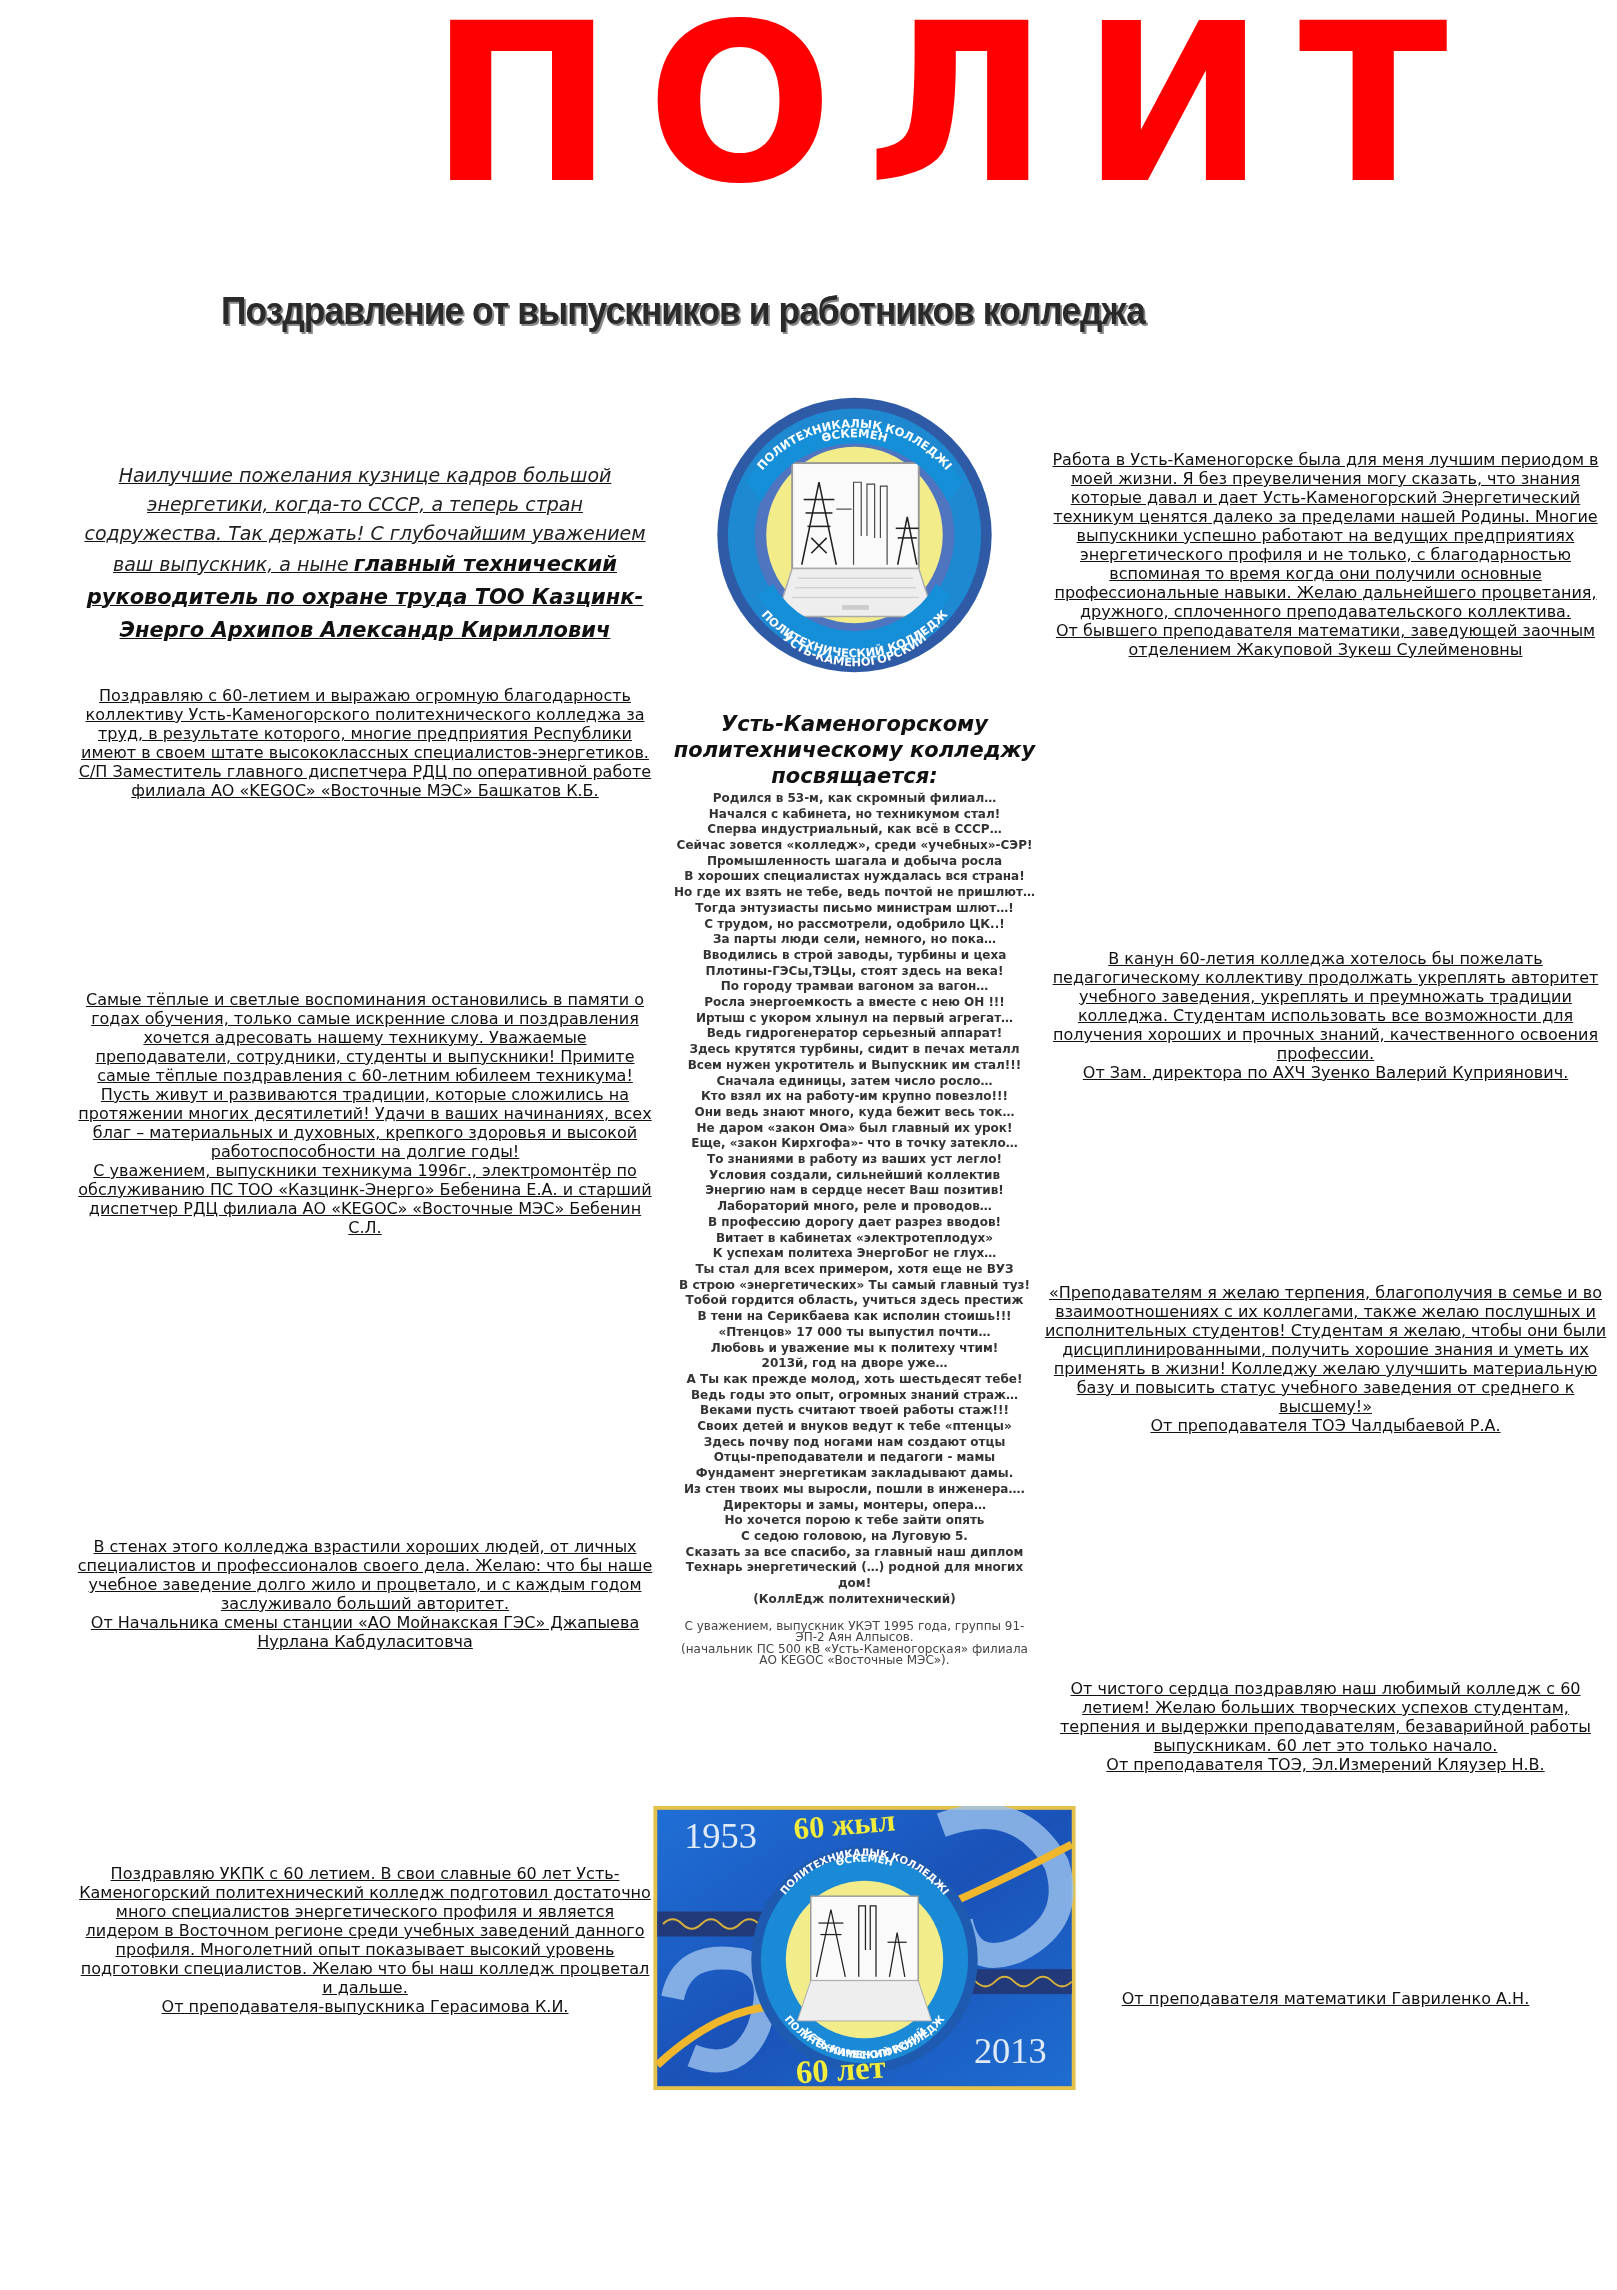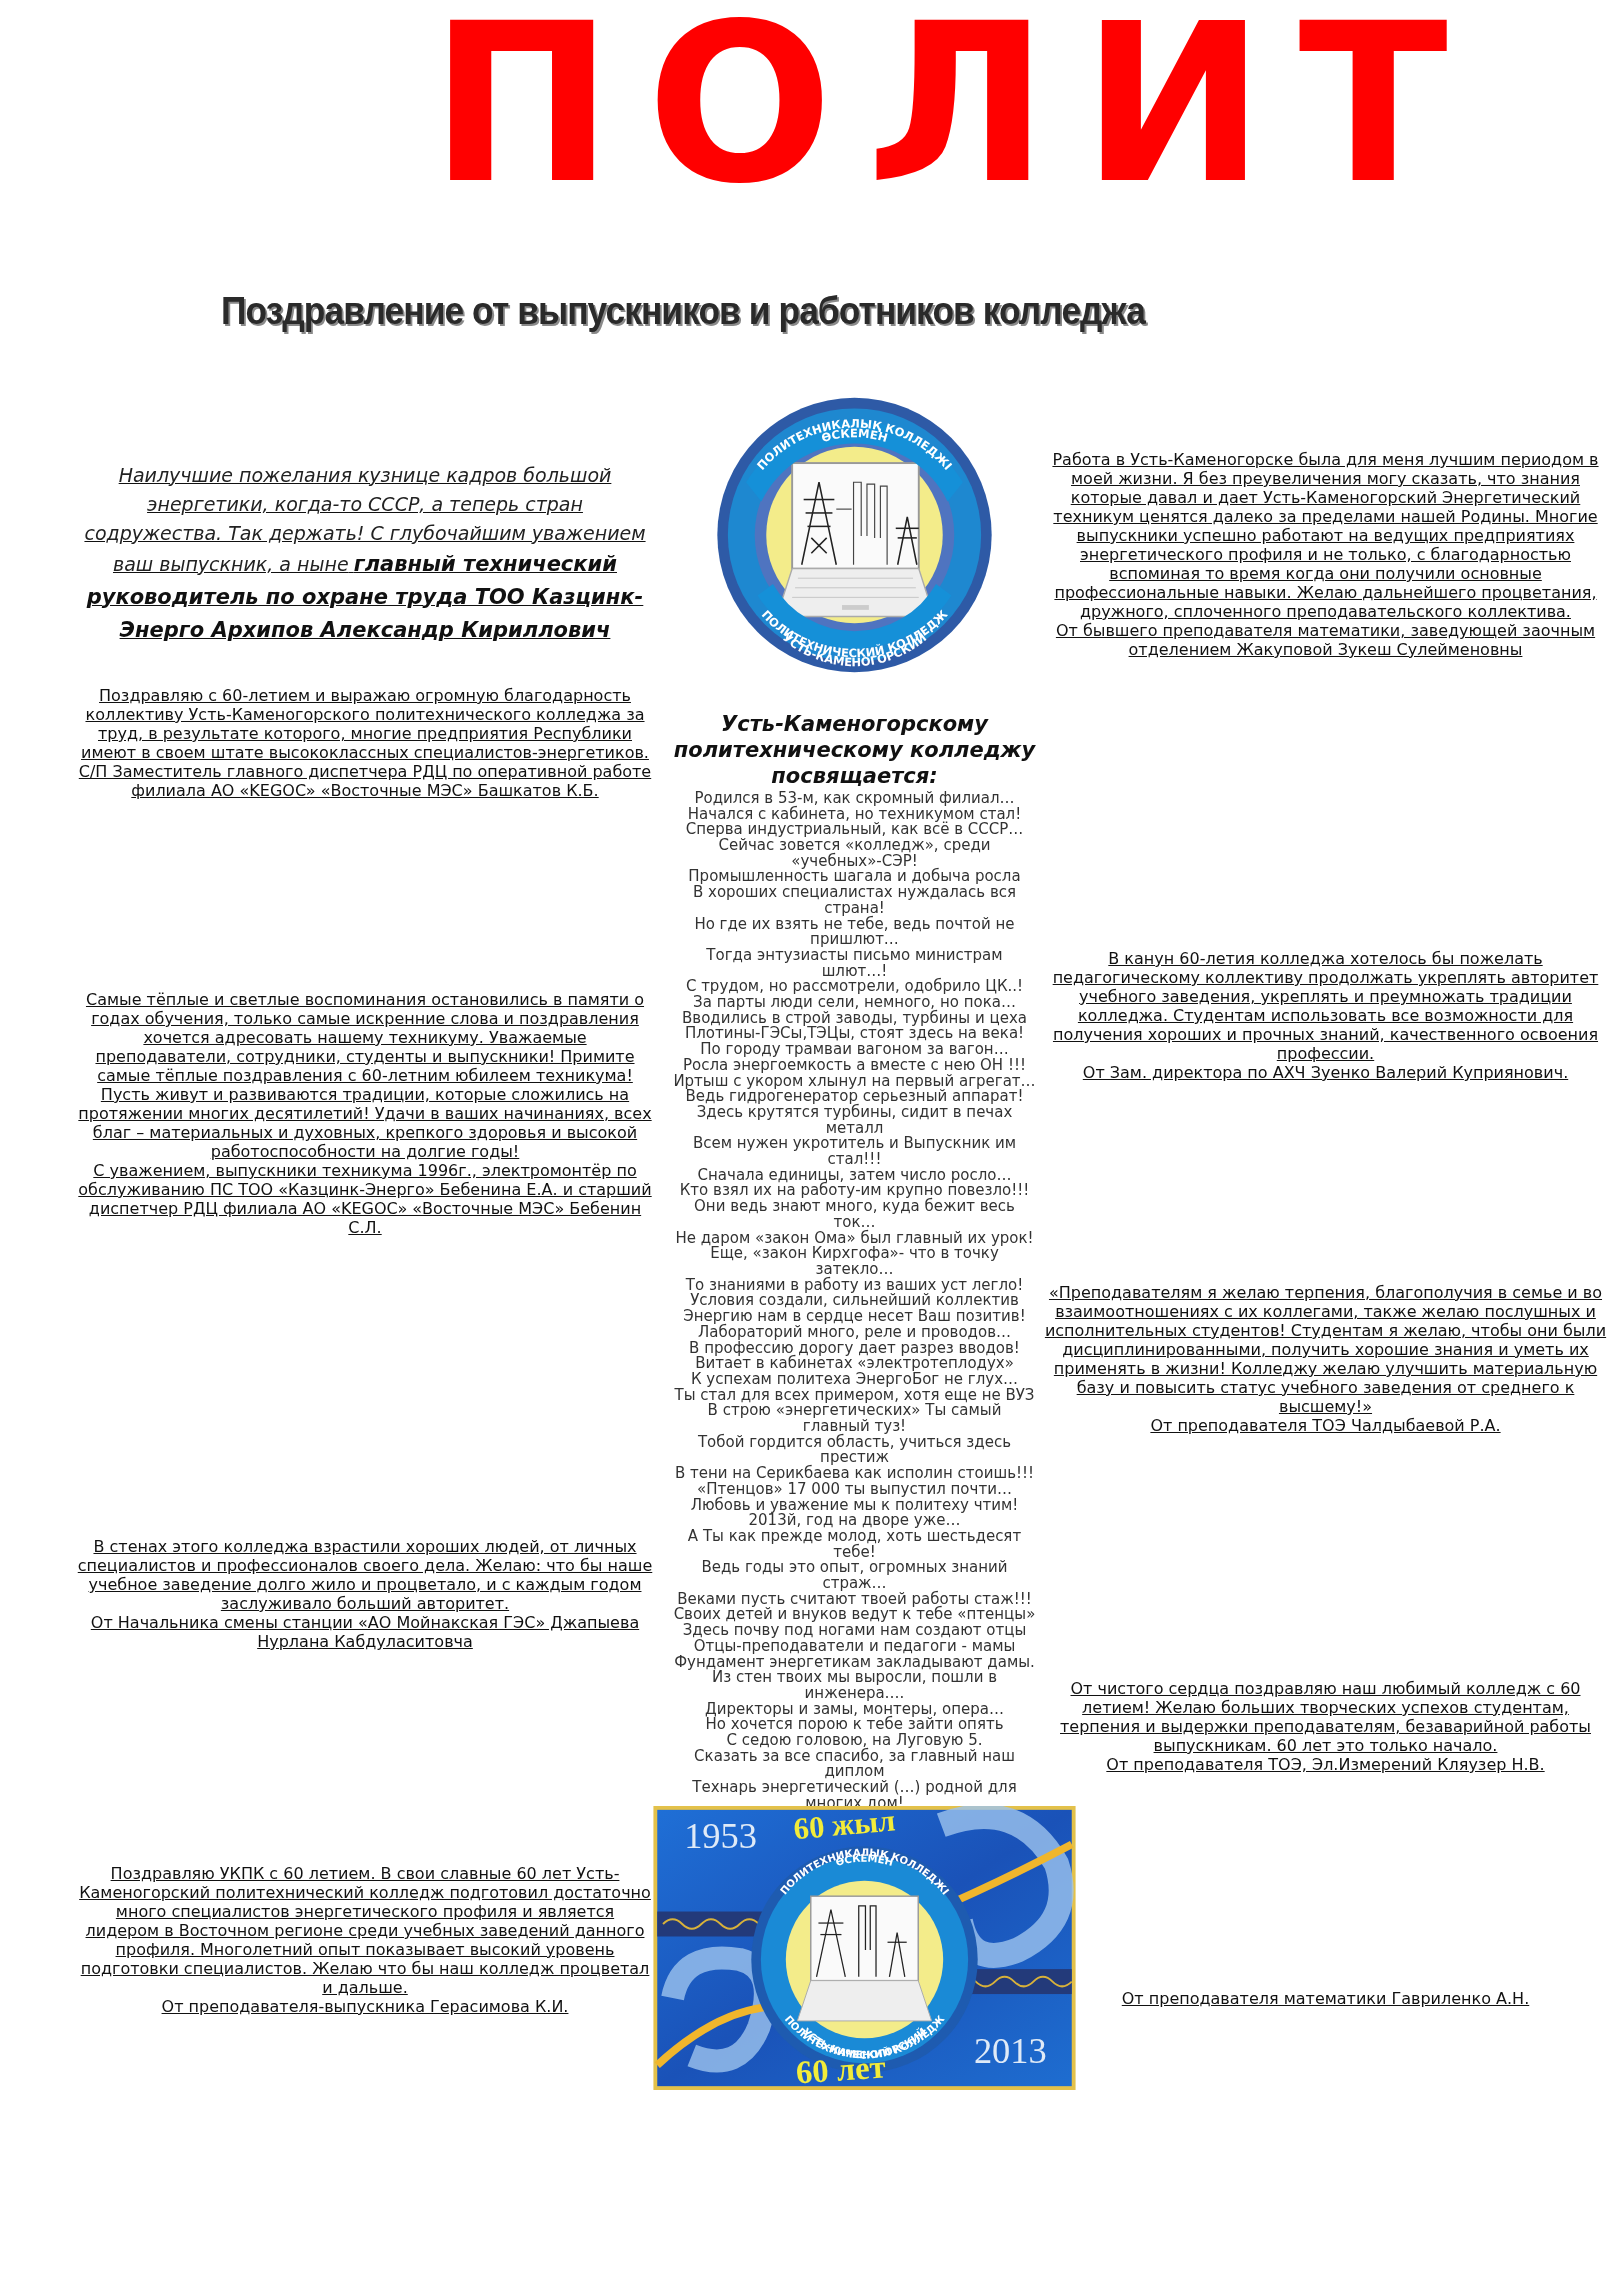--- a/index.html
+++ b/index.html
@@ -17,21 +17,21 @@
     .col-left { left: 77px; width: 576px; }
     .col-right { left: 1042px; width: 567px; }
     .msg { margin: 0; }
     .msg .body { font-style: italic; font-size: 19px; line-height: 29px; color: #222; }
     .msg .sig { font-style: italic; font-weight: bold; font-size: 21px; line-height: 33px; color: #111; }
     
     .logo-wrap { position: absolute; left: 696px; top: 394px; width: 317px; height: 283px; }
     
     .poem { position: absolute; left: 672px; top: 711px; width: 365px; text-align: center; }
     .poem-title { font-style: italic; font-weight: bold; font-size: 21px; line-height: 26px; color:#111; }
-    .poem-lines { font-size: 15px; line-height: 15.7px; color: #333; margin-top: 1.9px; }
+    .poem-lines { font-size: 12px; line-height: 15.7px; color: #333; margin-top: 1.9px; font-weight: bold; }
     .poem-sign { font-size: 12px; line-height: 11.5px; color: #444; margin-top: 13.4px; text-align: center; }
     .banner { position: absolute; left: 653px; top: 1806px; width: 423px; height: 284px; }
   </style>
 </head>
 <body>
 
 <div class="masthead">
   <span>П</span>
   <span>О</span>
   <span>Л</span>

